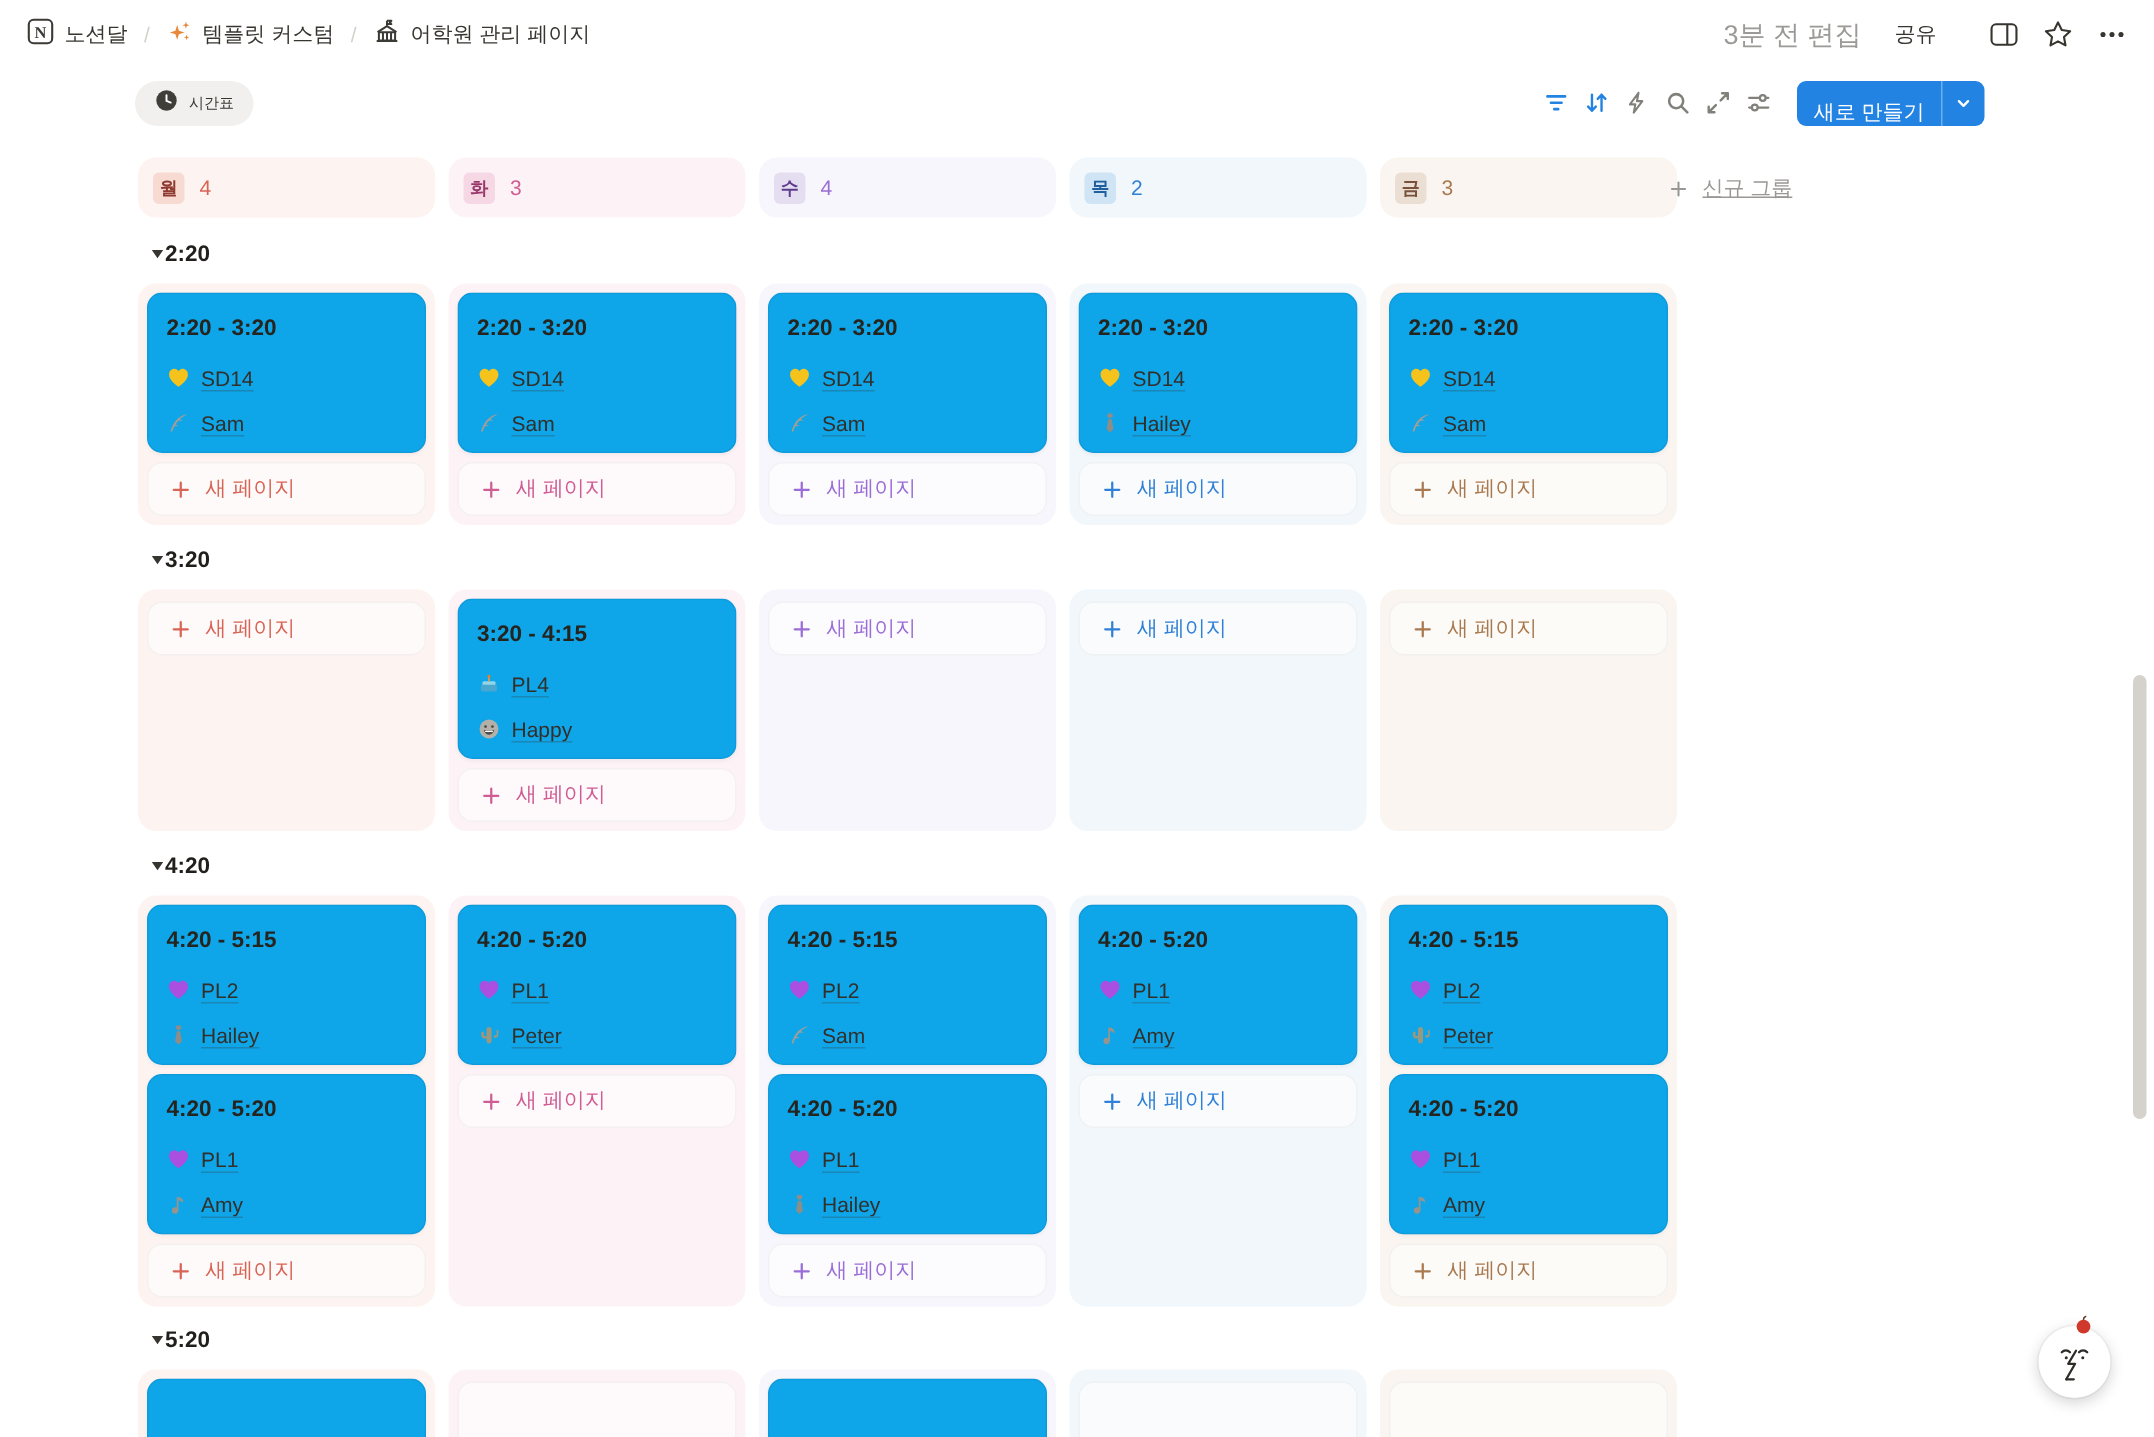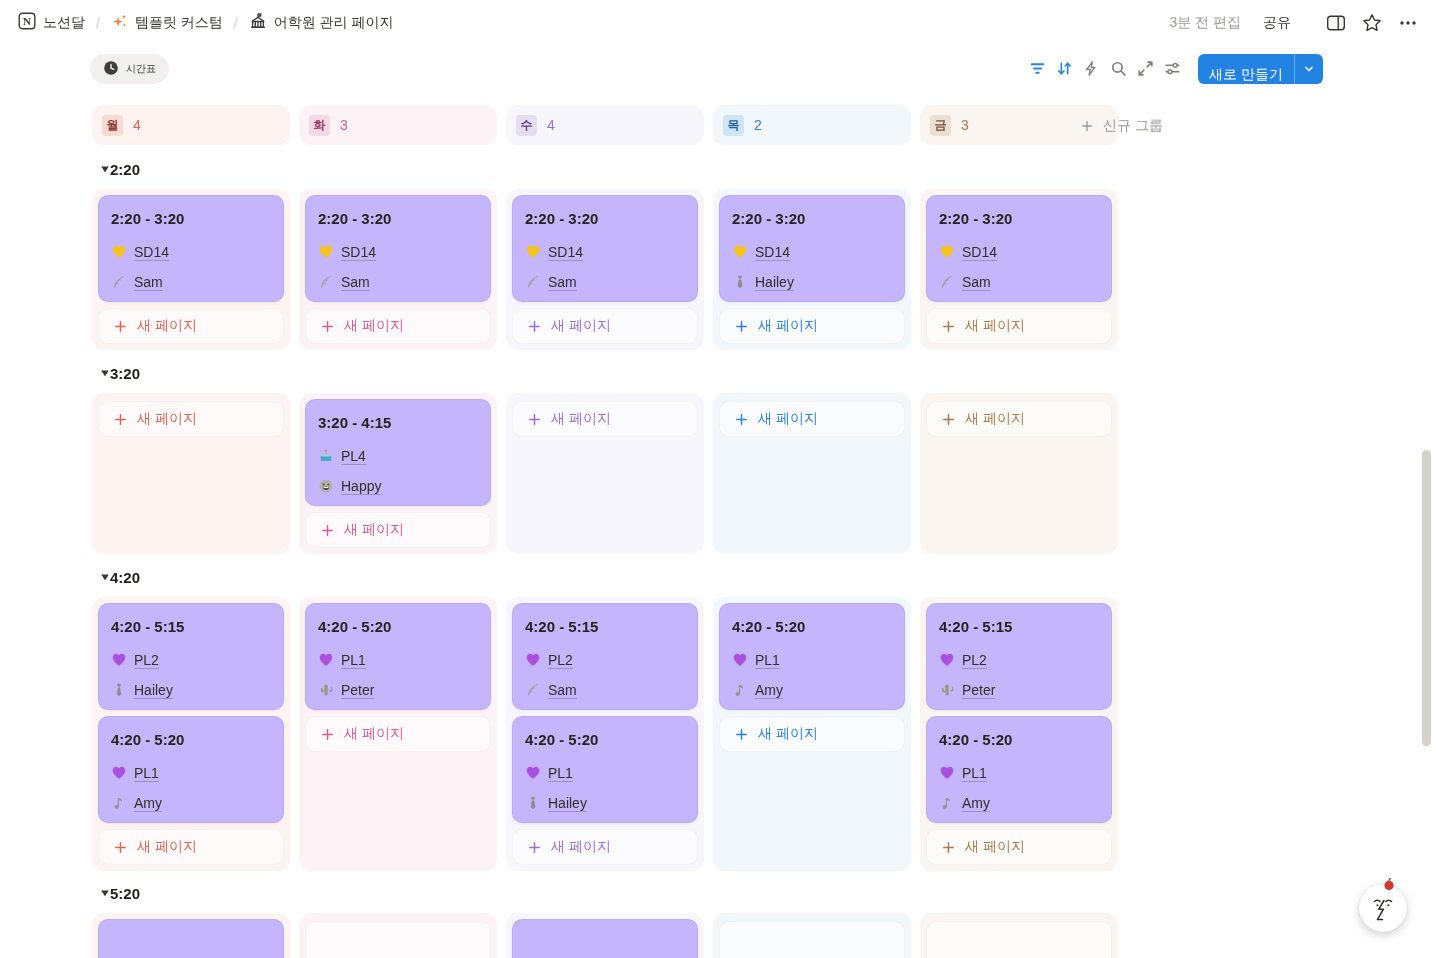--- a/index.html
+++ b/index.html
@@ -5,21 +5,21 @@
   * { margin:0; padding:0; box-sizing:border-box; }
   html,body { width:1436px; height:958px; overflow:hidden; background:#fff;
     font-family:"Liberation Sans","DejaVu Sans",sans-serif; color:#37352f; }
 
   
   .app-header { height:45px; display:flex; align-items:center; padding:0 17px 0 14px; }
   .crumbs { display:flex; align-items:center; gap:7px; font-size:14px; }
   .crumb { display:flex; align-items:center; gap:7px; cursor:pointer; border-radius:4px; padding:2px 4px; }
   .crumb-sep { color:#d3d1cb; font-size:14px; }
   .hspacer { flex:1; }
-  .edited { color:#9b9a97; font-size:14px; margin-right:22px; }
+  .edited { color:#9b9a97; font-size:18px; margin-right:22px; }
   .share { font-size:14px; margin-right:20px; cursor:pointer; }
   .hicon { width:22px; height:22px; display:flex; align-items:center; justify-content:center; margin-left:14px; cursor:pointer; }
   .hicon svg { display:block; }
 
   
   .toolbar { height:47px; display:flex; align-items:center; padding:0 113px 0 90px; }
   .view-tab { display:flex; align-items:center; gap:7px; background:#f1f0ee; border-radius:16px;
     height:30px; padding:0 13px; font-size:10px; font-weight:500; color:#37352f; cursor:pointer; }
   .view-tab svg { width:16px; height:16px; }
   .tspacer { flex:1; }
@@ -44,39 +44,39 @@
   .c2 { --panel:#f8f6fd; --accent:#9a6dd7; --tag-bg:#e5def0; --tag-text:#5d3b8d; }
   .c3 { --panel:#f1f7fb; --accent:#2f80d6; --tag-bg:#cfe4f4; --tag-text:#205f9d; }
   .c4 { --panel:#faf5f0; --accent:#a9794f; --tag-bg:#ebdfd4; --tag-text:#78523a; }
 
   .group-head { display:flex; align-items:center; margin:14px 0 10px 8px; height:20px; }
   .group-head .tri { width:10px; height:10px; cursor:pointer; display:flex; }
   .group-time { font-size:15px; font-weight:600; color:#211f1b; }
 
   .r0 { height:160px; } .r1 { height:160px; } .r2 { height:272px; } .r3 { height:120px; }
 
-  .card { background:#c4b5fd; border:1px solid rgba(0,0,0,.055); border-radius:10px;
+  .card { background:#0ea5e9; border:1px solid rgba(0,0,0,.055); border-radius:10px;
     box-shadow:0 1px 3px rgba(0,0,0,.05); padding:12px 12px 11px; cursor:pointer; margin-bottom:6px; }
   .card-title { font-size:15px; font-weight:600; color:#26241f; line-height:22px; }
   .prop { display:flex; align-items:flex-end; gap:7px; margin-top:8px; height:22px; }
   .prop .ic { width:16px; height:16px; display:flex; }
   .prop .ic svg { width:16px; height:16px; }
   .plink { font-size:14px; color:#32302b; text-decoration:underline;
     text-decoration-color:rgba(55,53,47,.28); text-underline-offset:3px; text-decoration-thickness:1px; }
 
   .newpage { height:36px; margin-top:2px; border-radius:10px; background:rgba(255,255,255,.55);
     border:1px solid rgba(0,0,0,.04); display:flex; align-items:center; gap:9px; padding:0 14px;
     color:var(--accent); font-size:14px; cursor:pointer; }
   .newpage .plus { width:15px; height:15px; display:flex; }
   .newpage .plus svg { width:15px; height:15px; }
   .card.stub { height:60px; margin-bottom:0; }
   .newpage.stub { height:60px; }
 
-  .new-group { position:absolute; left:1080px; top:25px; display:flex; align-items:center; gap:9px;
-    color:#9a9894; font-size:14px; cursor:pointer; }
+  .new-group { position:absolute; left:1112px; top:25px; display:flex; align-items:center; gap:9px;
+    color:#9a9894; font-size:14px; cursor:pointer;text-decoration:underline; }
   .new-group .plus { width:14px; height:14px; display:flex; }
   .new-group .plus svg { width:14px; height:14px; }
 
   
   .scrollbar-thumb { position:absolute; right:5px; top:450px; width:9px; height:296px;
     border-radius:5px; background:#d5d2cc; }
   .float-btn { position:absolute; left:1359px; top:884px; width:48px; height:48px; border-radius:50%;
     background:#fff; box-shadow:0 3px 10px rgba(0,0,0,.18), 0 0 0 1px rgba(0,0,0,.04); cursor:pointer; }
   .float-btn .apple { position:absolute; left:24px; top:-7px; }
   .float-btn .face { position:absolute; left:9px; top:9px; }

